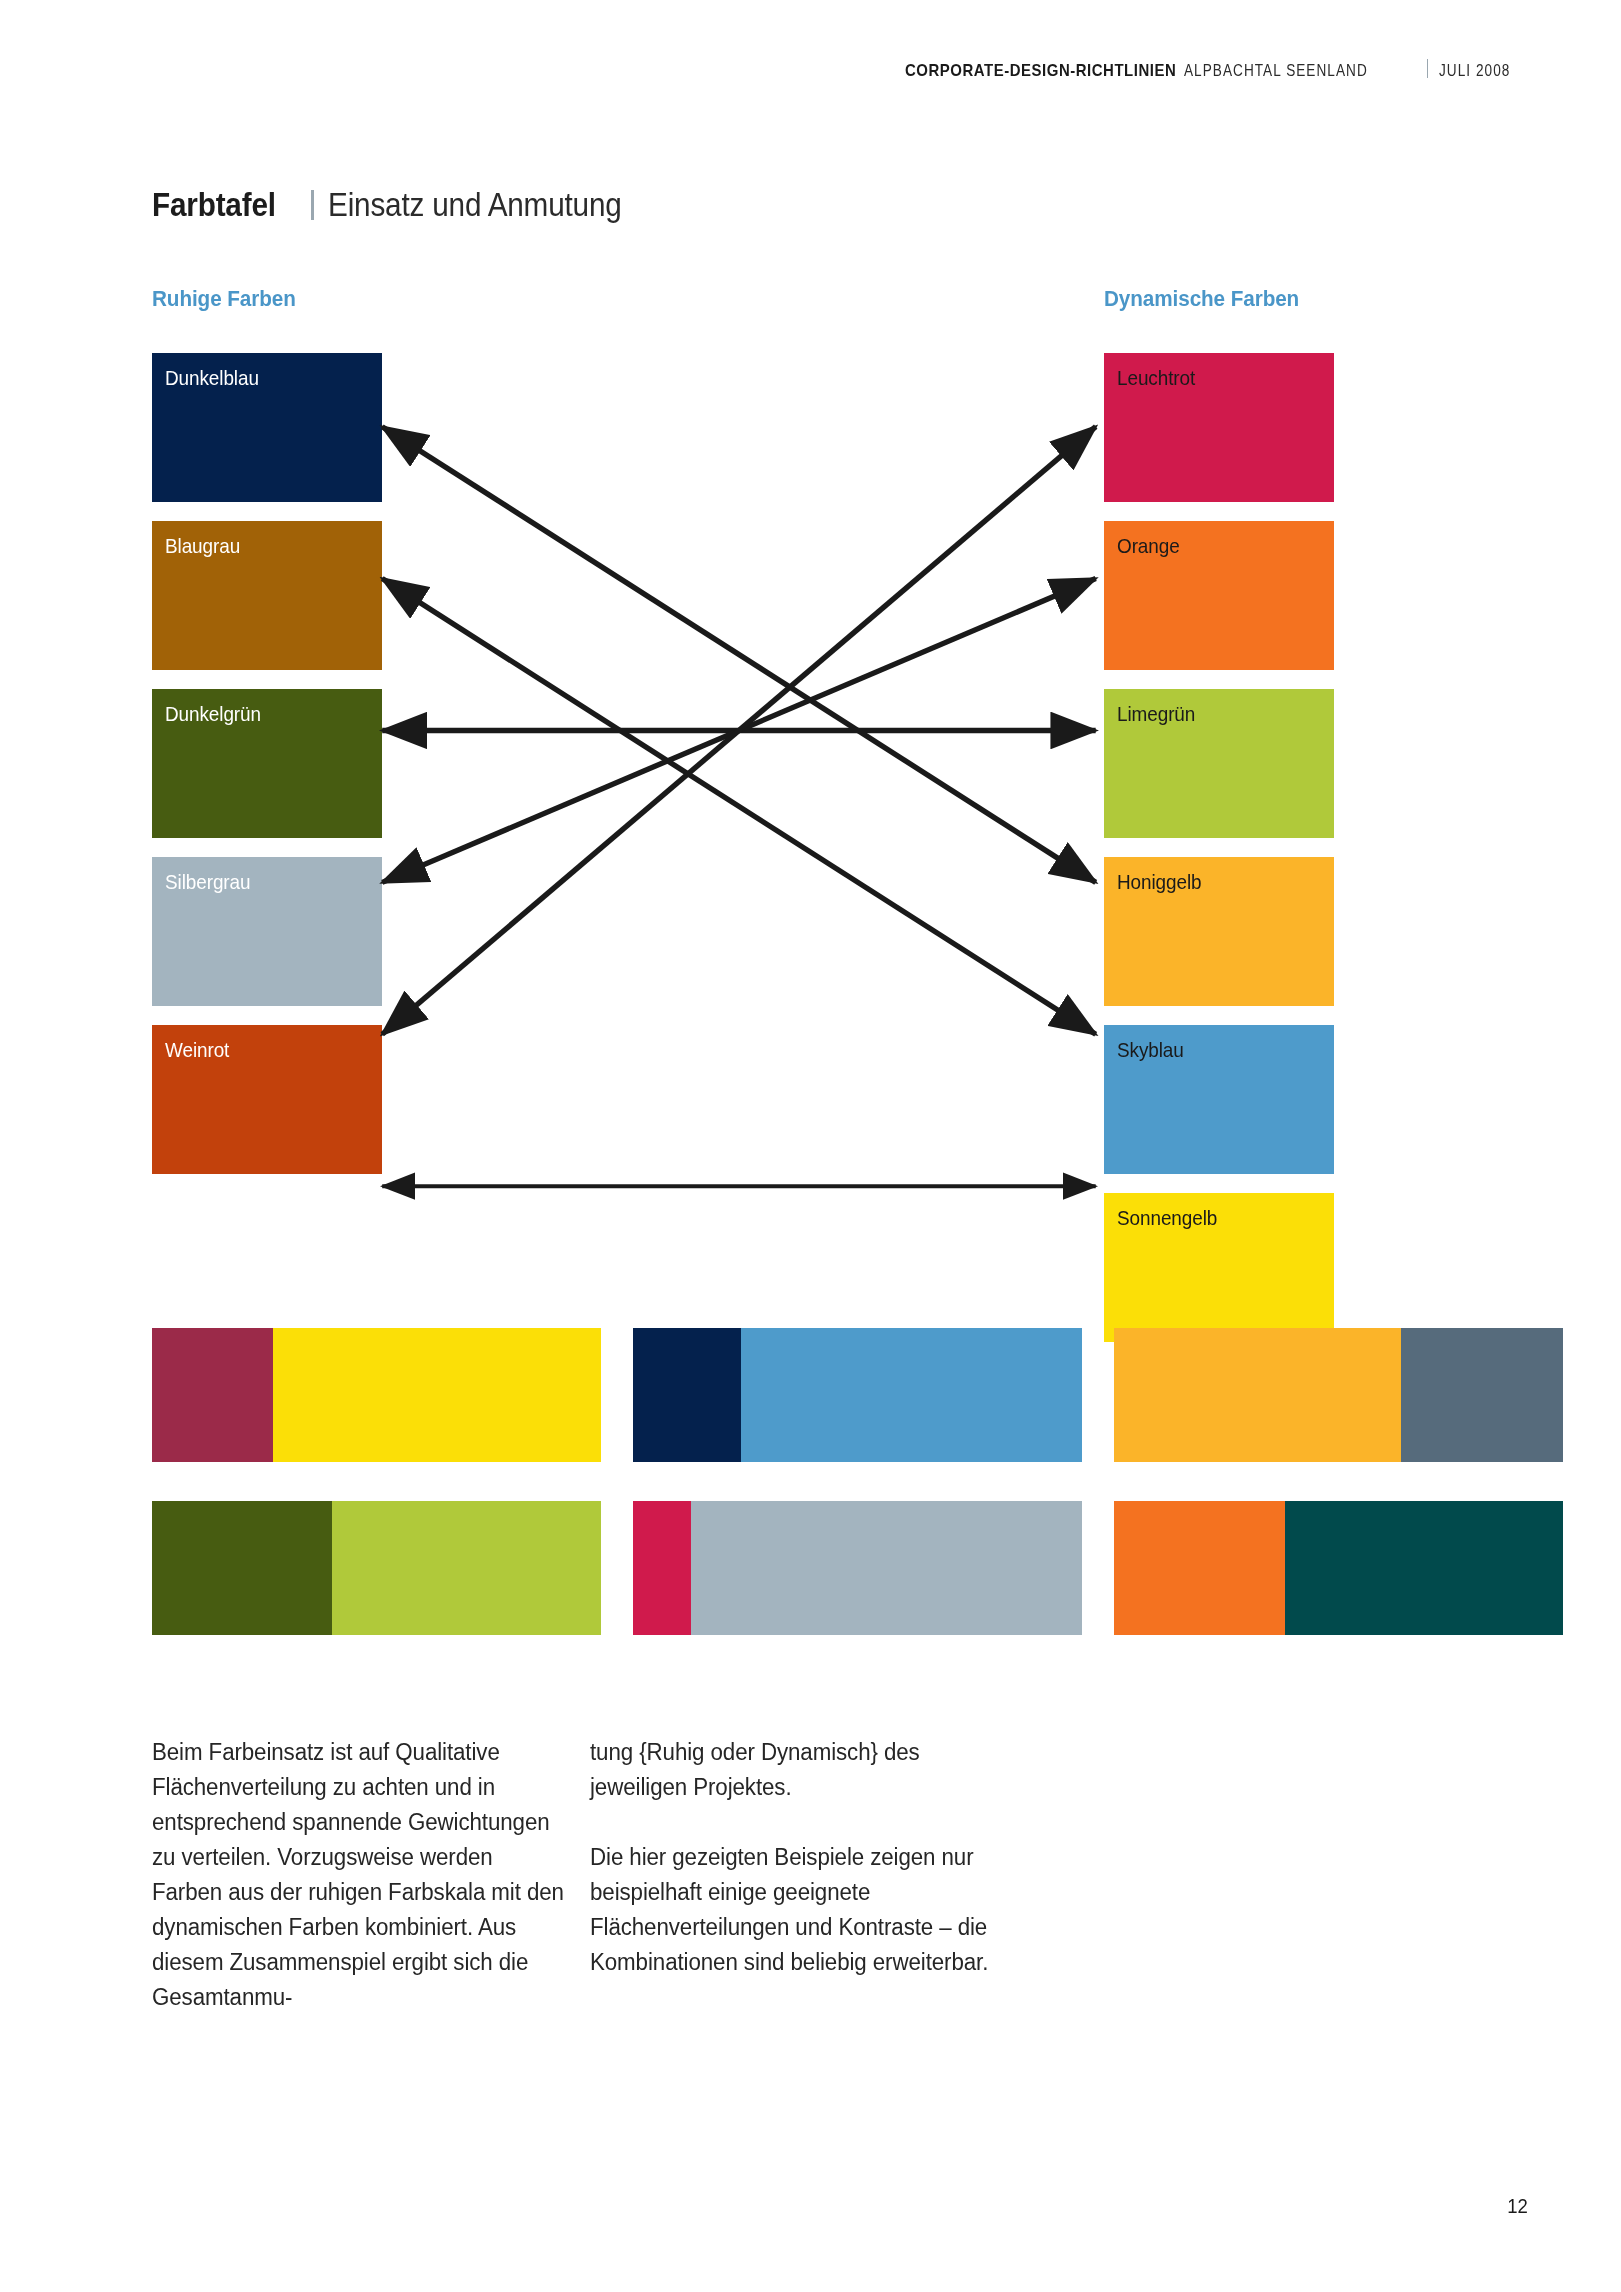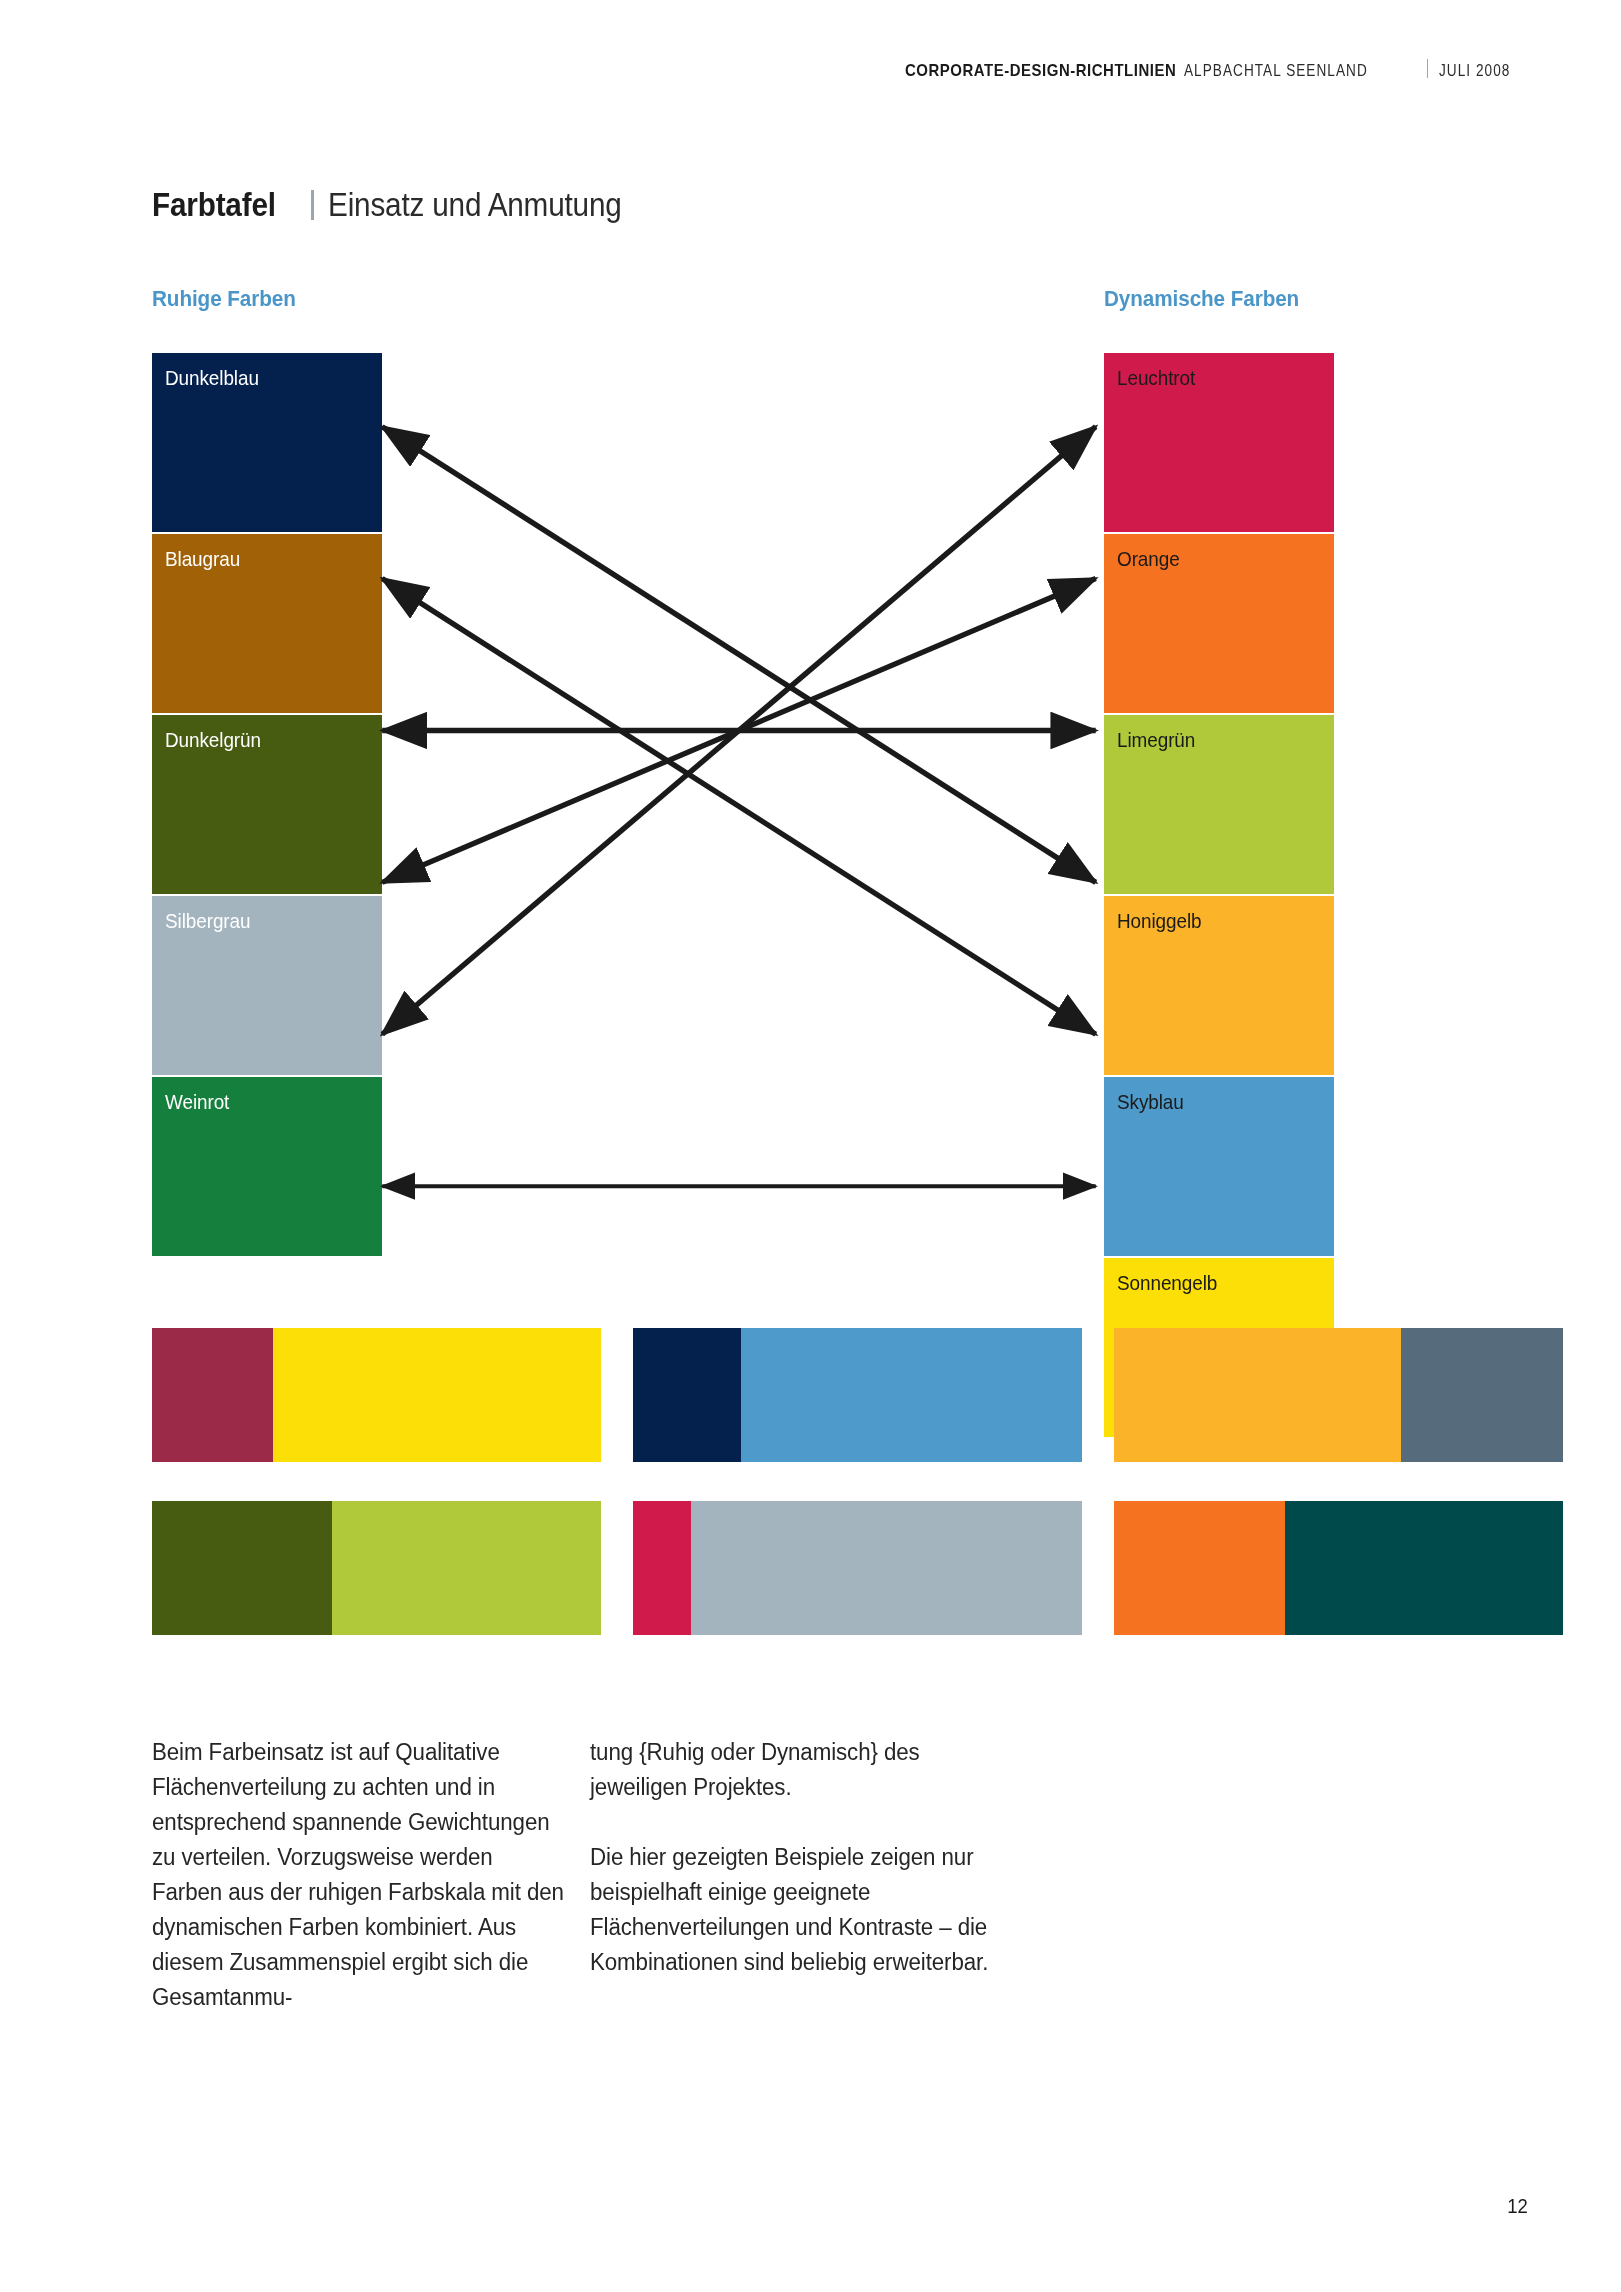--- a/index.html
+++ b/index.html
@@ -108,22 +108,22 @@
   
   .swatch-col {
     position: absolute;
     width: 230px;
   }
   #col-ruhig    { left: 152px;  top: 353px; }
   #col-dynamisch{ left: 1104px; top: 353px; }
 
   .swatch {
     width: 230px;
-    height: 179px;
-    margin-bottom: 2px;
+    height: 149px;
+    margin-bottom: 19px;
     position: relative;
   }
   .swatch-label {
     position: absolute;
     left: 12.7px;
     top: 12.7px;
     font-size: 20.6px;
     font-weight: 400;
     letter-spacing: -0.1px;
     transform: scaleX(0.92);
@@ -218,21 +218,21 @@
     </div>
     <div class="swatch" style="background: #a16207;">
       <span class="swatch-label label-light">Blaugrau</span>
     </div>
     <div class="swatch" style="background: rgb(71, 92, 17); text-align: center;">
       <span class="swatch-label label-light">Dunkelgrün</span>
     </div>
     <div class="swatch" style="background: rgb(163, 180, 191);">
       <span class="swatch-label label-light">Silbergrau</span>
     </div>
-    <div class="swatch" style="background: #15803d; padding-left: 16px;">
+    <div class="swatch" style="background: #c2410c; padding-left: 16px;">
       <span class="swatch-label label-light">Weinrot</span>
     </div>
   </div>
 <div class="swatch-col" id="col-dynamisch">
     <div class="swatch" style="background: rgb(208, 26, 76);">
       <span class="swatch-label label-dark">Leuchtrot</span>
     </div>
     <div class="swatch" style="background: rgb(244, 114, 32);">
       <span class="swatch-label label-dark">Orange</span>
     </div>

